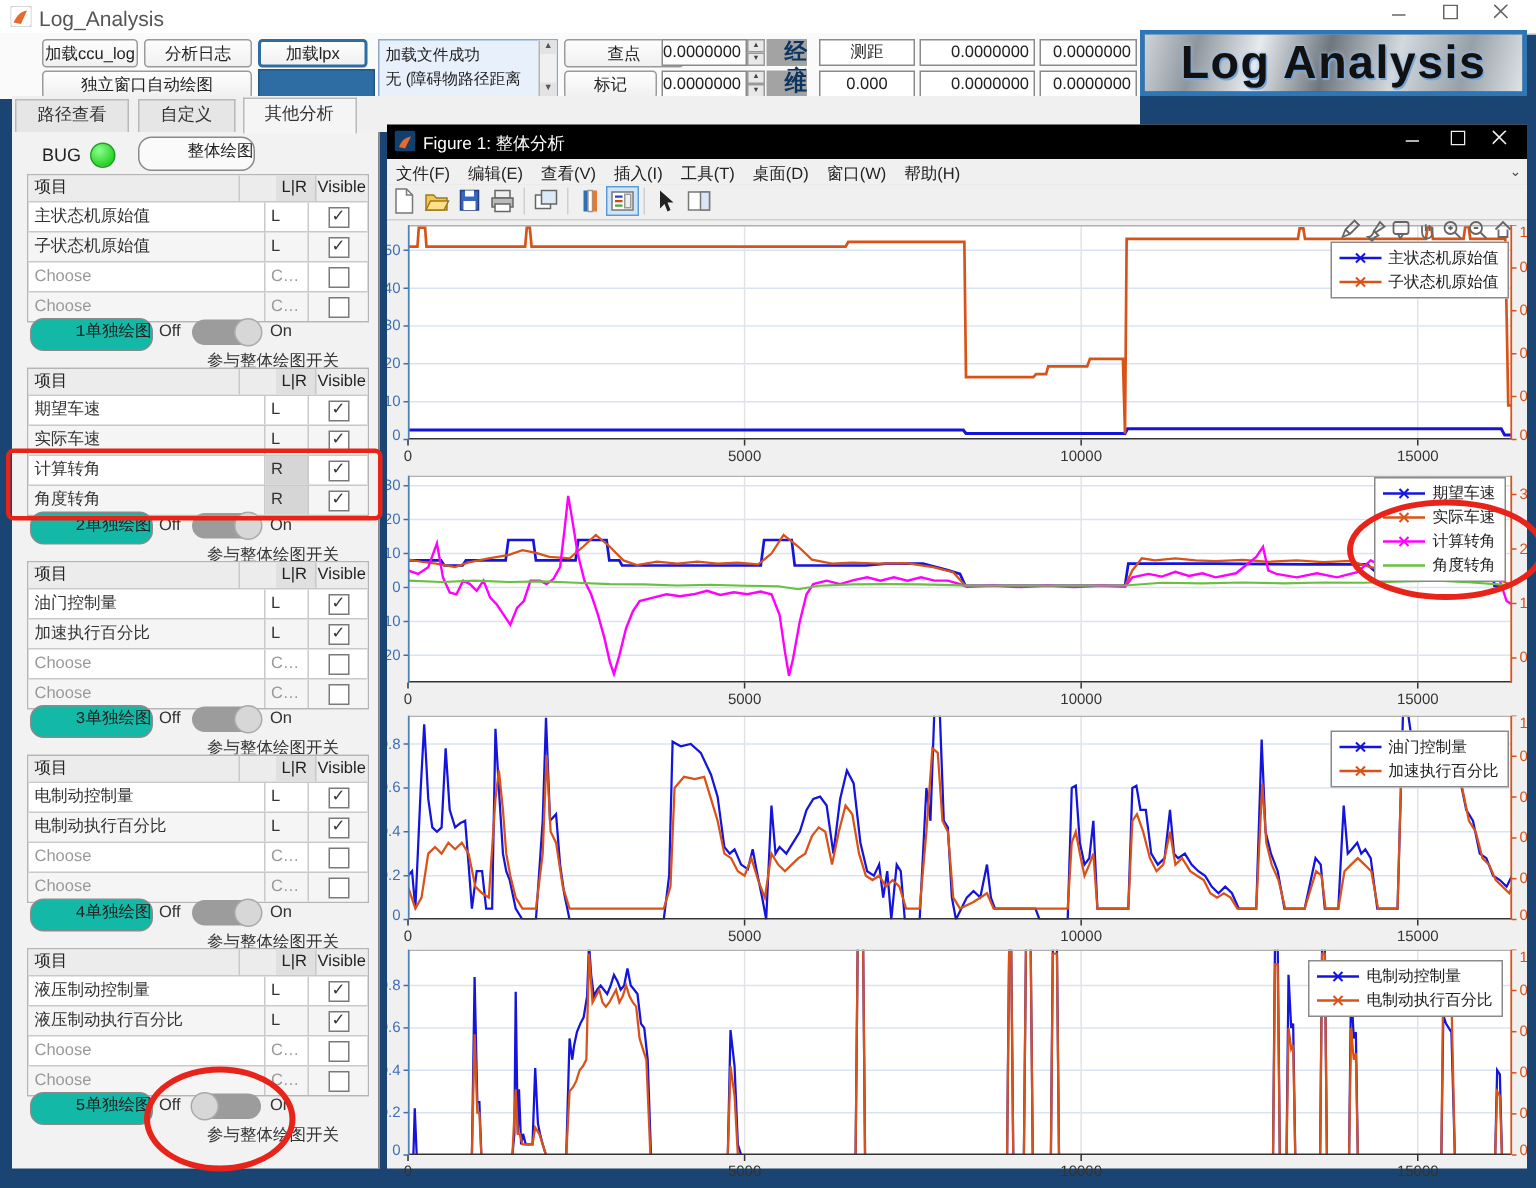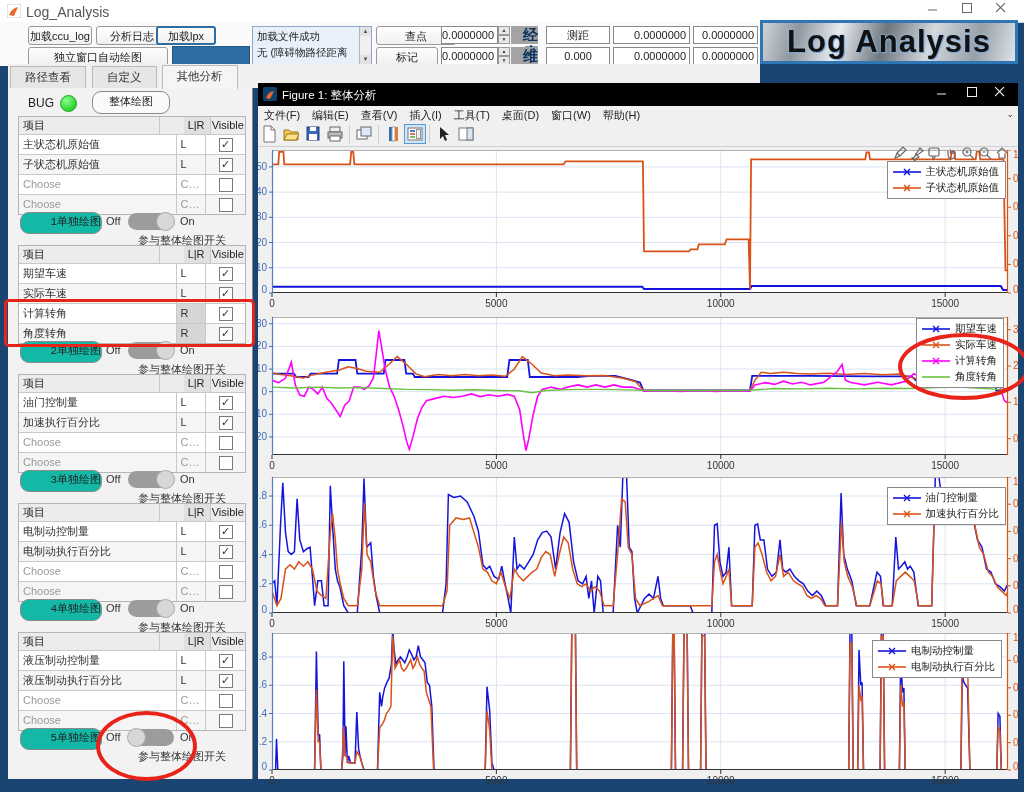--- a/index.html
+++ b/index.html
@@ -39,21 +39,21 @@
   #tabsrow{left:8px;top:64px;width:752px;height:24px;background:#f0f0f0;}
   .tab{position:absolute;top:2px;height:21px;padding:0 14px;line-height:21px;background:#e6e6e6;
        border:1px solid #b9b9b9;border-bottom:none;font-size:11.5px;color:#333;}
   .tab.active{background:#f5f5f5;height:23px;top:1px;z-index:2;}
   
   #panel{left:8px;top:88px;width:245px;height:691px;background:#f2f2f2;border-right:1px solid #8a8a8a;box-sizing:border-box;}
   #buglamp{position:absolute;left:52px;top:7px;width:15px;height:15px;border-radius:50%;
            background:radial-gradient(circle at 35% 30%,#8dff8d,#2ad32a 70%);border:1.5px solid #1f9e24;}
   #bugtext{position:absolute;left:20px;top:8px;font-size:12px;color:#222;}
   #overallbtn{position:absolute;left:84px;top:3px;width:76px;height:21px;background:#fafafa;border:1.5px solid #8a8a8a;
-           border-radius:9px;text-align:center;line-height:19px;font-size:11px;}
+           border-radius:9px;text-align:right;line-height:19px;font-size:11px;}
   .sec{position:absolute;left:0;width:245px;height:129px;}
   .sec-table{position:absolute;left:10px;top:0;width:226px;border:1px solid #b5b5b5;background:#fff;}
   .srow{display:flex;border-top:1px solid #c9c9c9;}
   .srow:first-child{border-top:none;}
   .c-item{width:154px;padding-left:4px;border-right:1px solid #c9c9c9;overflow:hidden;white-space:nowrap;}
   .c-lr{width:25px;text-align:left;padding-left:4px;border-right:1px solid #c9c9c9;}
   .c-vis{width:39px;display:flex;align-items:center;justify-content:center;}
   .hrow{height:17px;line-height:17px;background:#ececec;font-size:11px;color:#222;}
   .hrow .c-lr{background:#e0e0e0;margin-left:24px;}
   .drow{height:19px;line-height:19px;font-size:11px;color:#333;}
@@ -111,21 +111,21 @@
           <rect x="0.5" y="0.5" width="9" height="9" fill="none" stroke="#666"></rect>
         </svg></span>
     <span class="winctl" style="right:8px"><svg width="10" height="10">
           <path d="M0 0L9 9M9 0L0 9" stroke="#666" stroke-width="1.1"></path>
         </svg></span>
   </div>
 
   <div class="abs" id="topstrip">
     <div class="tbtn" style="left:28px;top:4px;width:64px">加载ccu_log</div>
     <div class="tbtn" style="left:96px;top:4px;width:72px">分析日志</div>
-    <div class="tbtn focus" style="left:156px;top:4px;width:60px">加载lpx</div>
+    <div class="tbtn focus" style="left:172px;top:4px;width:73px">加载lpx</div>
     <div class="tbtn" style="left:28px;top:25px;width:140px">独立窗口自动绘图</div>
     <div class="abs" id="blue-block"></div>
 
     <div class="abs" id="statusbox">
       <div class="stl" style="top:3px">加载文件成功</div>
       <div class="stl" style="top:19px">无 (障碍物路径距离</div>
       <div id="status-scroll">
         <span class="scr-arr" style="top:0">▲</span>
         <span class="scr-arr" style="bottom:0">▼</span>
       </div>

